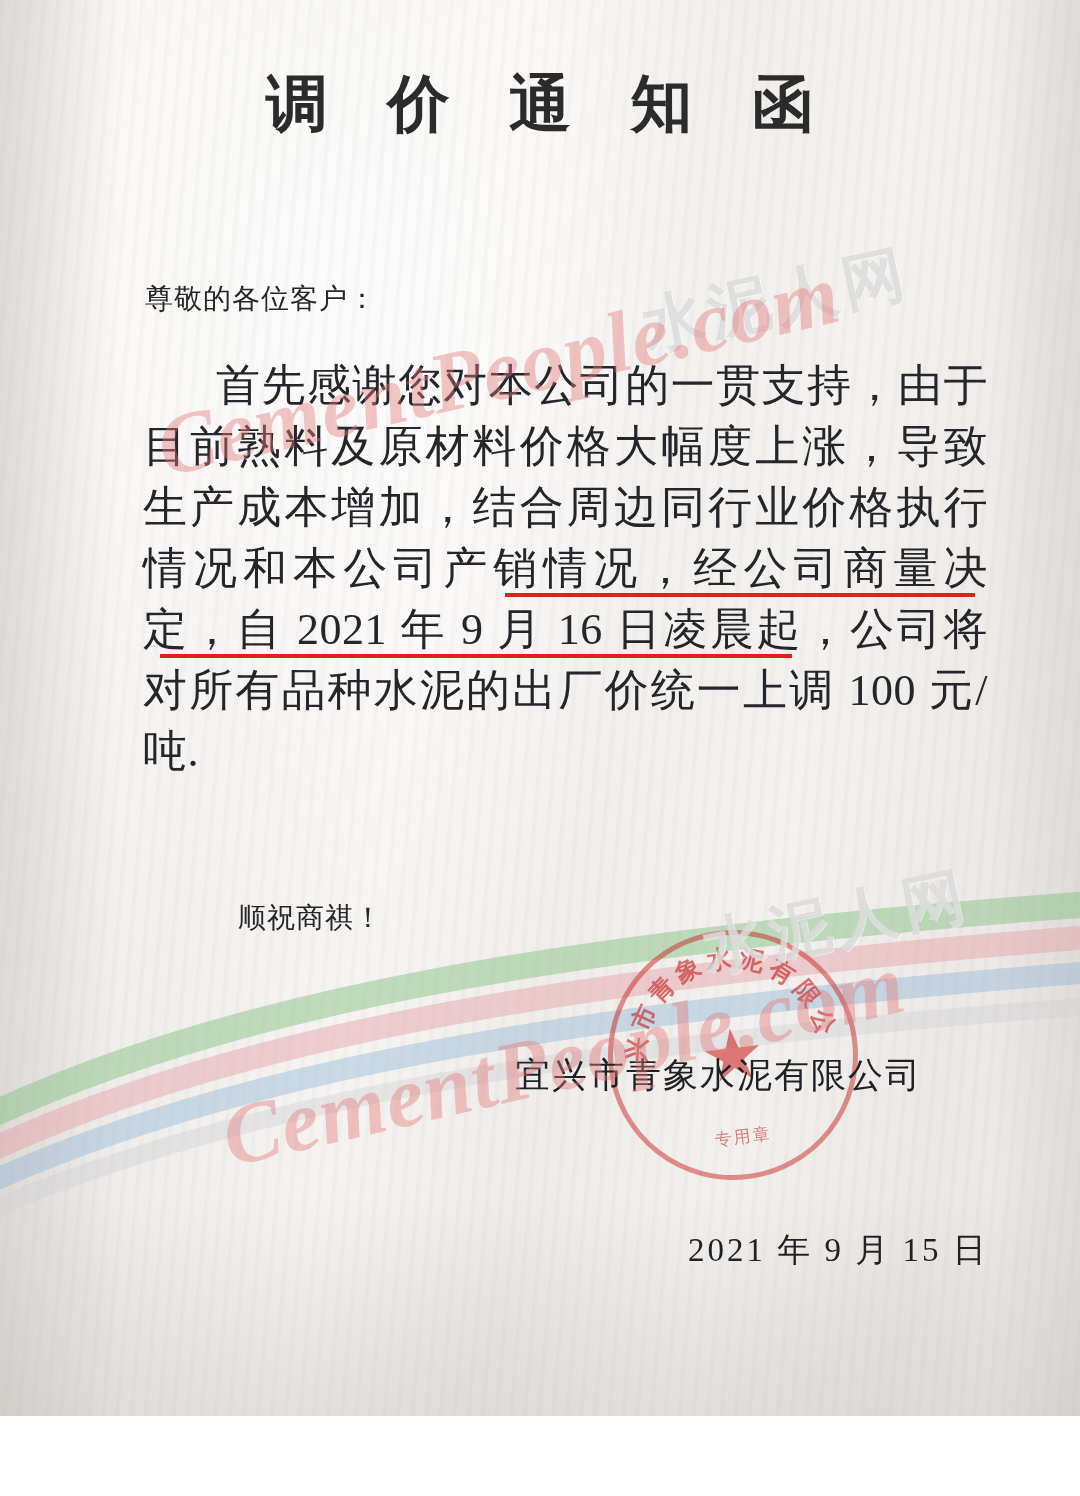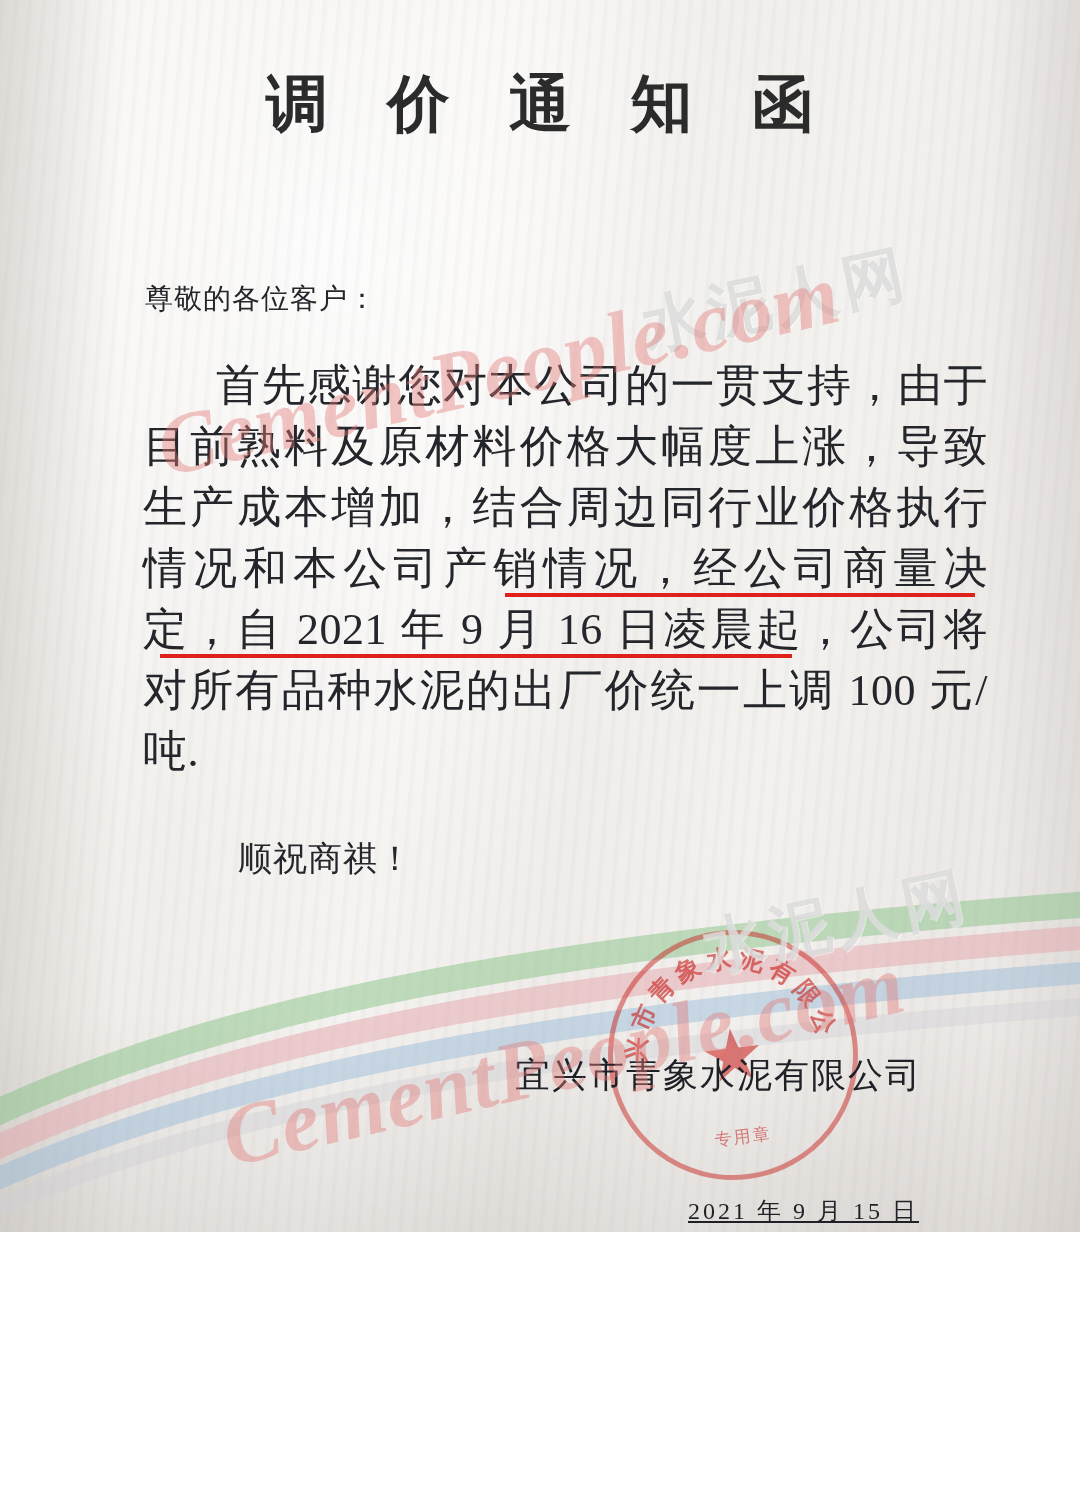--- a/index.html
+++ b/index.html
@@ -7,21 +7,21 @@
     padding: 0;
     background: #ffffff;
   }
   body {
     font-family: "Liberation Serif", "DejaVu Serif", serif;
   }
 
   .page {
     position: relative;
     width: 1080px;
-    height: 1232px;
+    height: 1416px;
     overflow: hidden;
     background:
       radial-gradient(ellipse at 30% 20%, rgba(255,255,255,0.85) 0%, rgba(246,244,241,0.5) 45%, rgba(232,229,226,0.35) 100%),
       linear-gradient(100deg, #ebe7e3 0%, #f4f1ee 12%, #eceae7 25%, #f6f4f2 40%, #eae7e4 55%, #f3f1ef 70%, #e9e5e2 85%, #f1eeeb 100%);
   }
 
   
   .paper-streaks {
     position: absolute;
     inset: 0;
@@ -112,44 +112,43 @@
     position: absolute;
     left: 160px;
     top: 654px;
     width: 632px;
     height: 4px;
     background: #e0201a;
   }
 
   .closing {
     position: absolute;
-    top: 836px;
+    top: 899px;
     left: 238px;
-    font-size: 34px;
+    font-size: 28px;
     color: #24262b;
     letter-spacing: 1px;
   }
 
   .company-name {
     position: absolute;
     top: 1052px;
     left: 515px;
     font-size: 35px;
     color: #1f2126;
     letter-spacing: 2px;
   }
 
   .doc-date {
     position: absolute;
-    top: 1195px;
+    top: 1228px;
     left: 688px;
-    font-size: 24px;
+    font-size: 33px;
     color: #1f2126;
     letter-spacing: 3px;
-    text-decoration: underline;
   }
 
   
   .seal {
     position: absolute;
     left: 608px;
     top: 930px;
     width: 240px;
     height: 240px;
     border: 5px solid rgba(200, 38, 34, 0.62);

